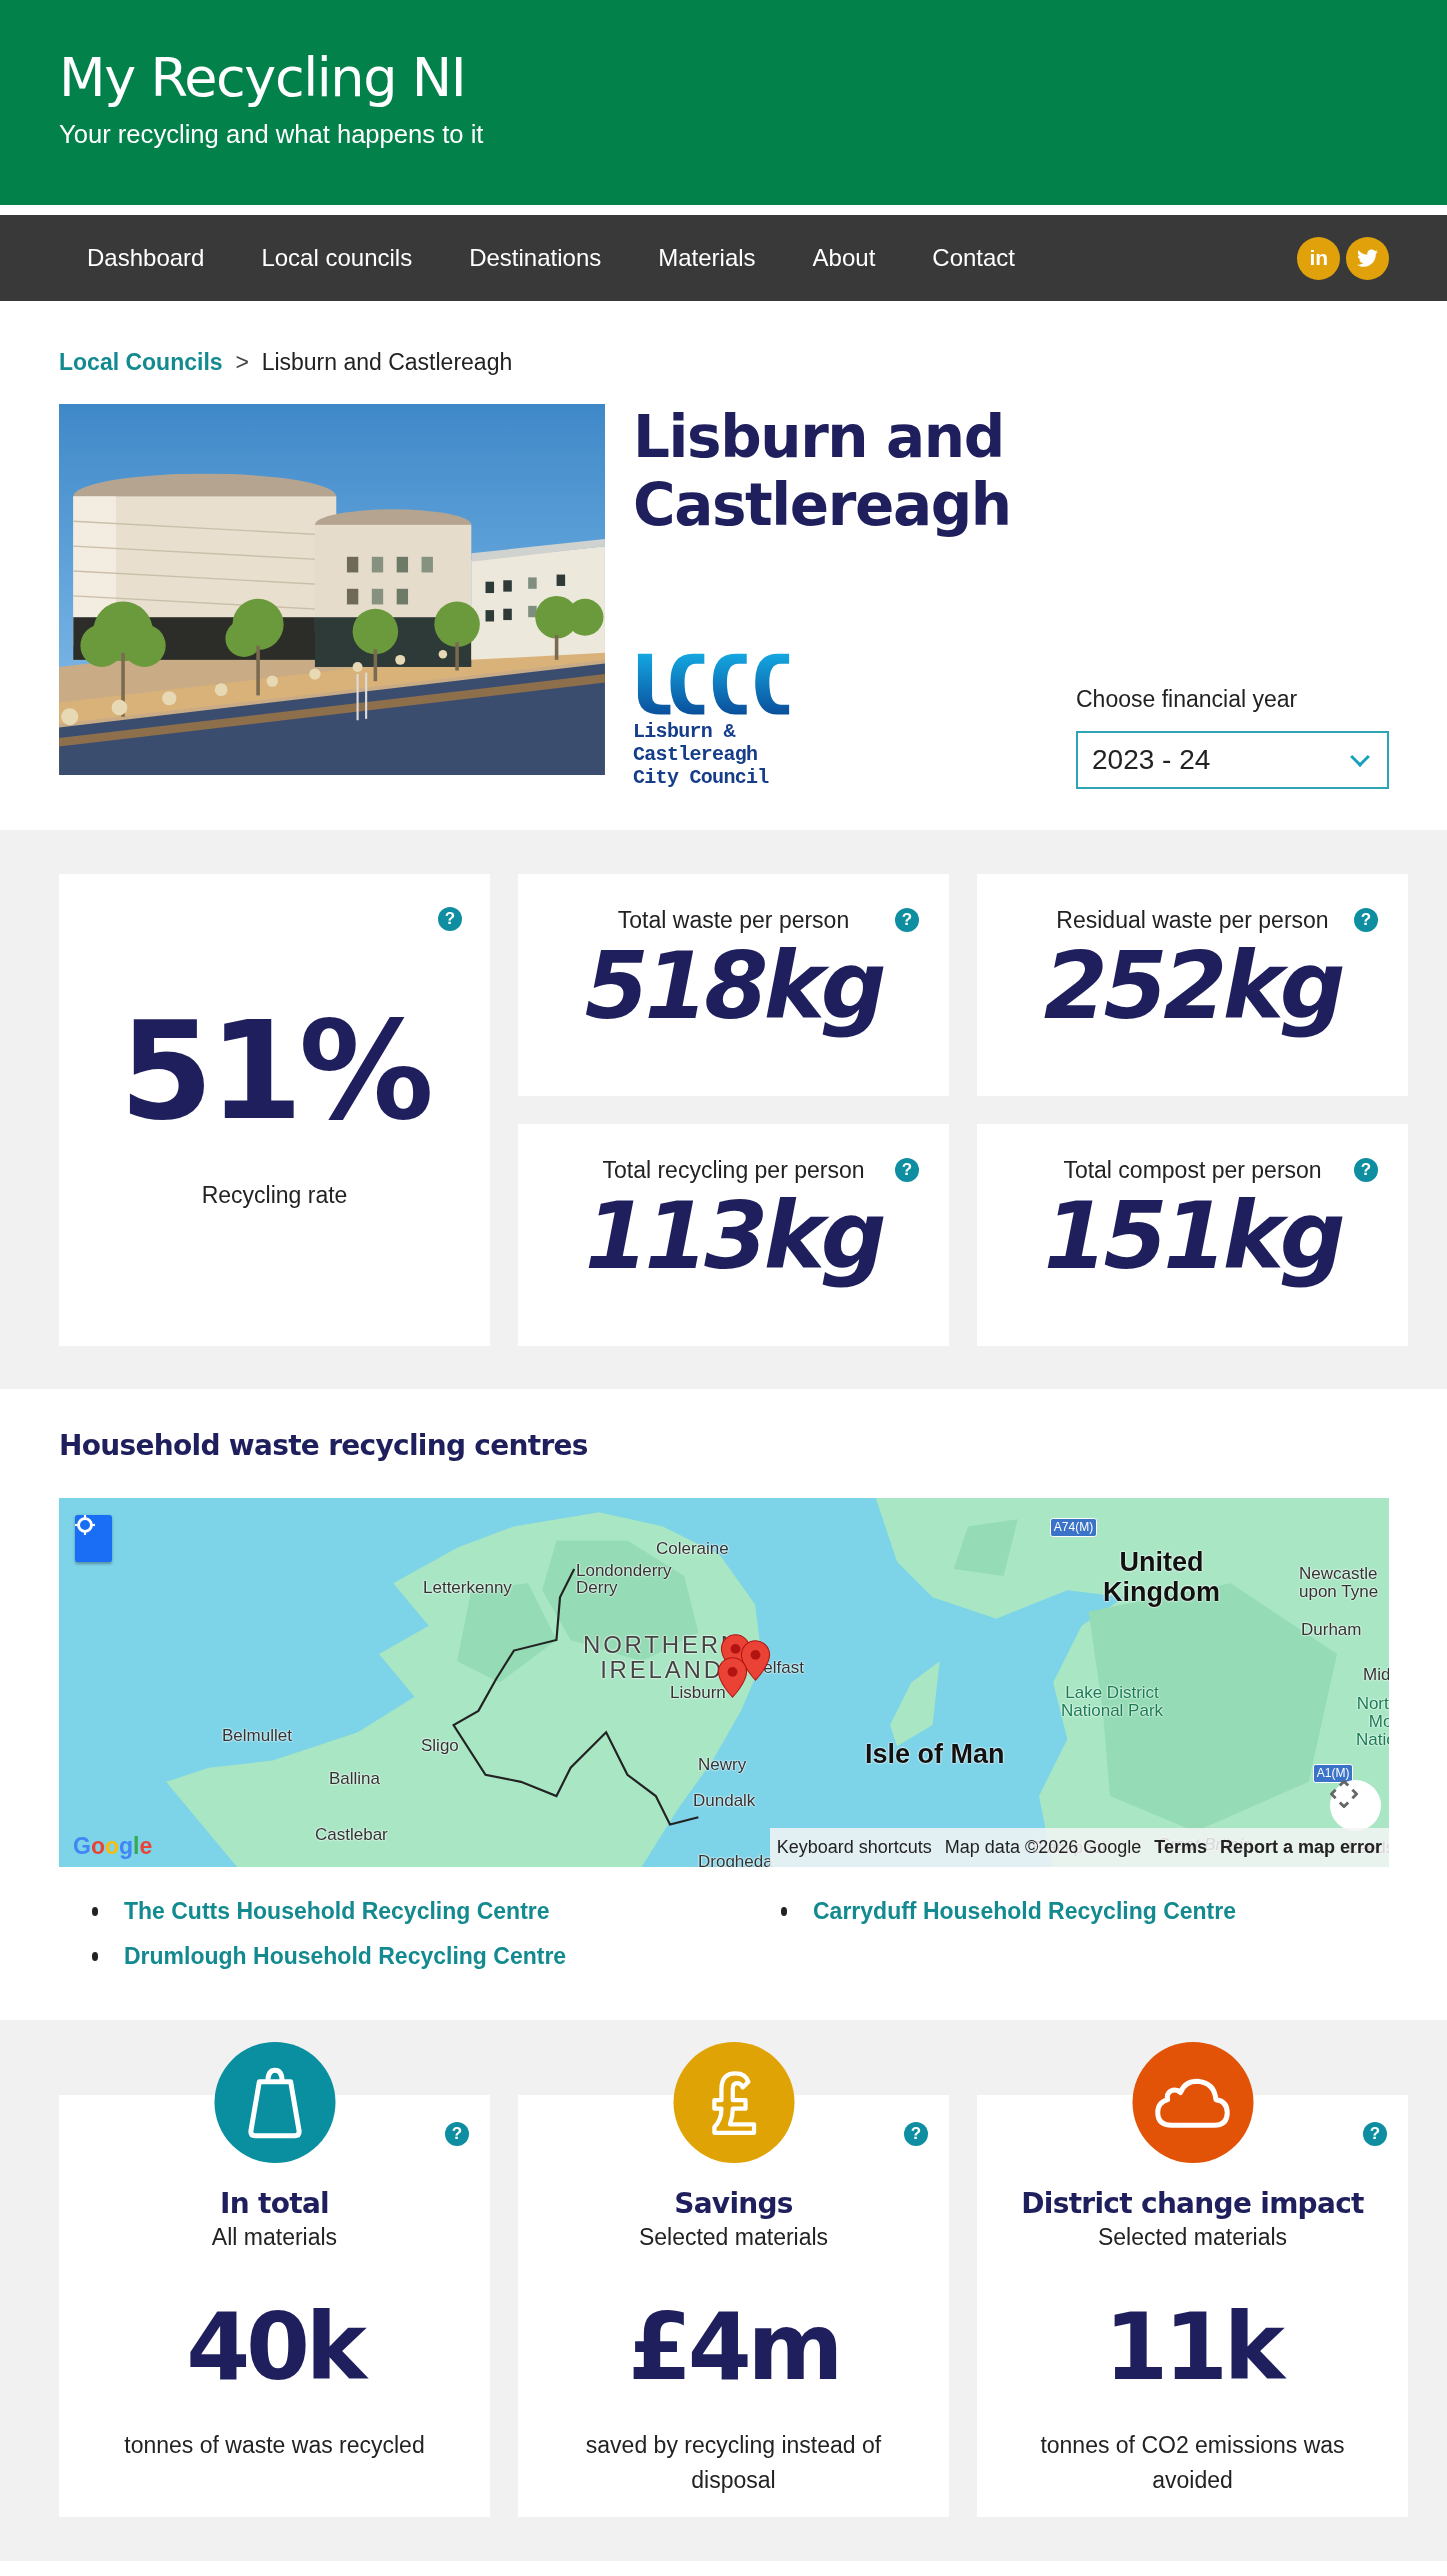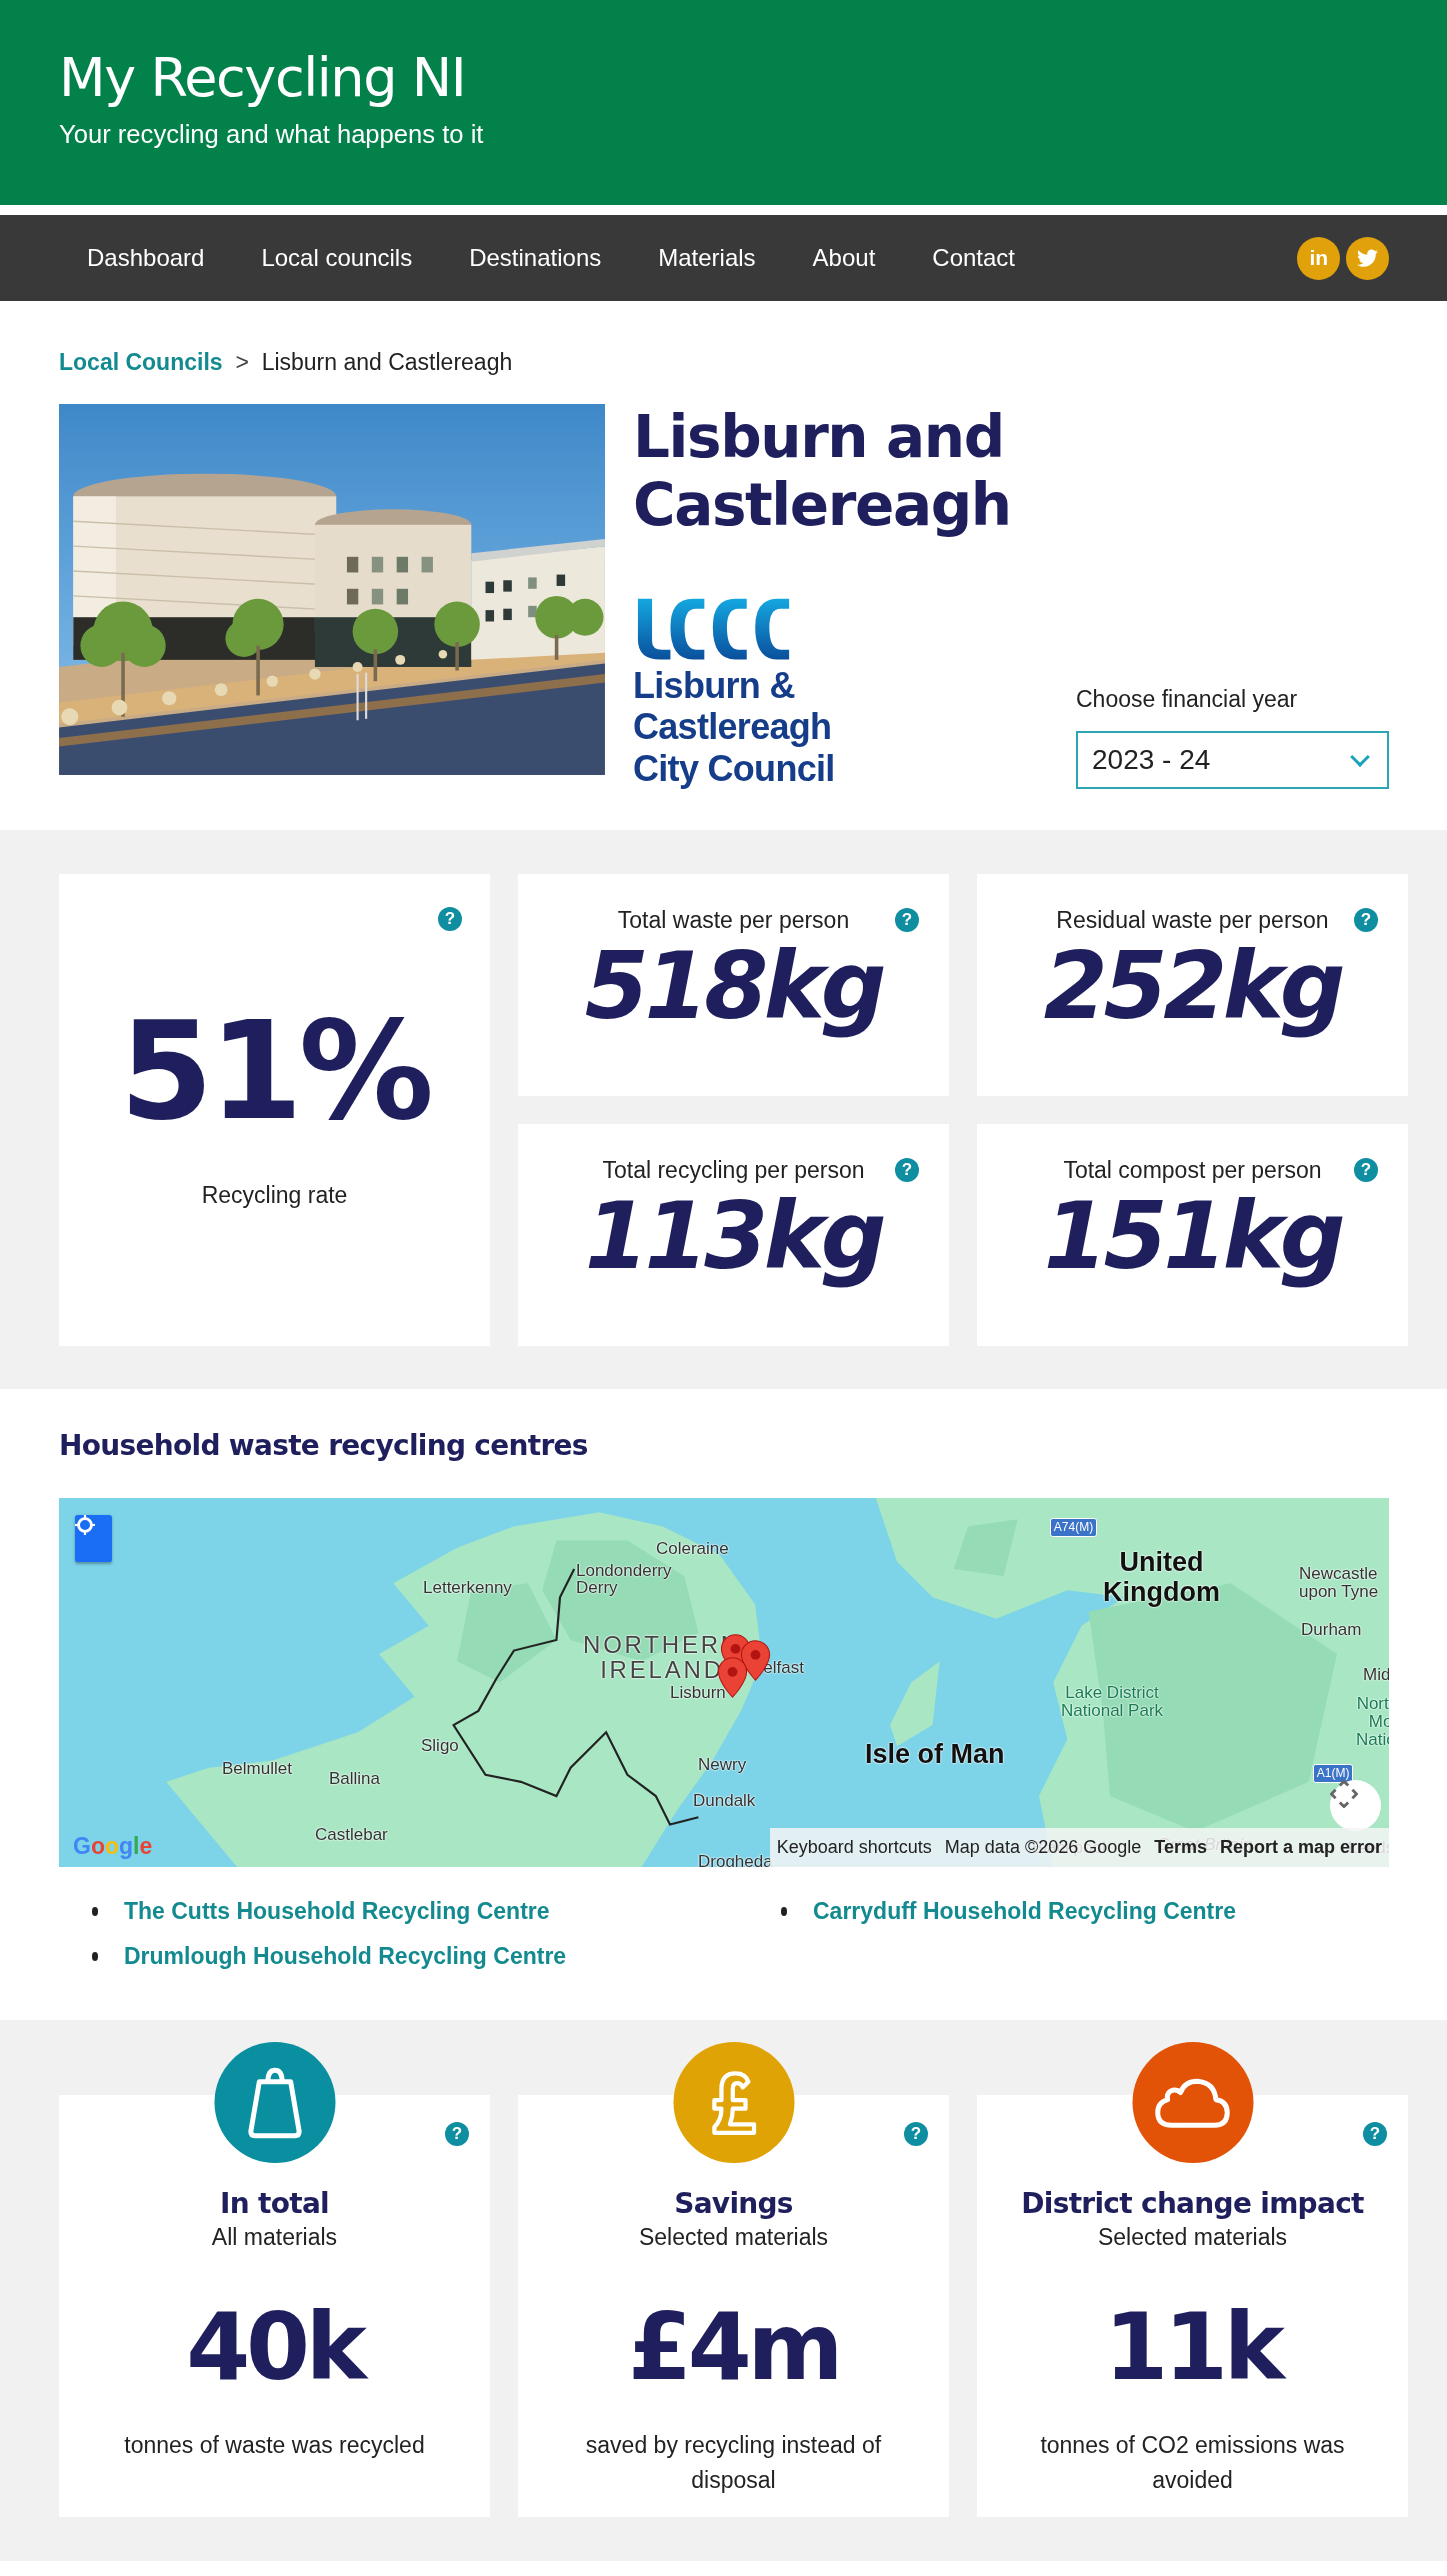--- a/index.html
+++ b/index.html
@@ -24,21 +24,21 @@
   .breadcrumb a { color: #138a8f; font-weight: 700; text-decoration: none; }
   .breadcrumb .sep { color: #444; }
   .breadcrumb .current { color: #222; }
 
   
   .hero { display: flex; padding: 28px 59px 0; height: 413px; }
   .hero-image { width: 546px; height: 371px; position: relative; overflow: hidden; background: linear-gradient(#3f88c8 0%, #68a9de 55%, #8fc0e8 100%); }
   .hero-right { flex: 1; position: relative; padding-left: 28px; }
   .council-name { font-family: "DejaVu Sans", sans-serif; font-weight: 700; font-size: 58px; color: #1e1f5c; letter-spacing: -1.4px; margin-top: -1.4px; }
   .logo { position: absolute; left: 28px; bottom: 0; }
-  .logo-text { font-family: Liberation Sans, sans-serif; font-weight: 700; color: #153d8a; font-size: 36px; line-height: 1.15; letter-spacing: -0.7px; margin-top: 2px; }
+  .logo-text { font-family: Liberation Mono, monospace; font-weight: 700; color: #153d8a; font-size: 20px; line-height: 1.15; letter-spacing: -0.7px; margin-top: 2px; }
   .year-picker { position: absolute; right: 0; bottom: 0; width: 313px; }
   .year-label { font-size: 23px; color: #222; margin-bottom: 18.5px; }
   .year-select { border: 2.1px solid #2ea5b5; height: 58px; display: flex; align-items: center; justify-content: space-between; padding: 0 20px 0 14px; font-size: 28px; color: #222; cursor: pointer; background: #fff; }
   .chev { width: 14px; height: 14px; border-right: 3.6px solid #1aa2bb; border-bottom: 3.6px solid #1aa2bb; transform: rotate(45deg); margin-top: -5.7px; }
 
   
   .stats-band { background: #f1f1f1; margin-top: 41px; padding: 44px 59px 43px; }
   .stats-grid { display: grid; grid-template-columns: 431px 431px 431px; grid-template-rows: 222px 222px; column-gap: 28px; row-gap: 28px; }
   .card { background: #fff; position: relative; text-align: center; }
   .card.big { grid-row: 1 / span 2; display: flex; flex-direction: column; align-items: center; justify-content: center; }
@@ -294,21 +294,21 @@
       </svg>
     </div>
 
     <span class="map-label" style="left:597px;top:41px">Coleraine</span>
     <span class="map-label" style="left:517px;top:63px">Londonderry</span>
     <span class="map-label" style="left:517px;top:80px">Derry</span>
     <span class="map-label" style="left:364px;top:80px">Letterkenny</span>
     <span class="map-label region" style="left:524px;top:134px"><span>NORTHERN</span><br><span>IRELAND</span></span>
     <span class="map-label" style="left:611px;top:185px">Lisburn</span>
     <span class="map-label" style="left:693px;top:160px">Belfast</span>
-    <span class="map-label" style="left:163px;top:261px">Belmullet</span>
+    <span class="map-label" style="left:163px;top:228px">Belmullet</span>
     <span class="map-label" style="left:362px;top:238px">Sligo</span>
     <span class="map-label" style="left:270px;top:271px">Ballina</span>
     <span class="map-label" style="left:256px;top:327px">Castlebar</span>
     <span class="map-label" style="left:639px;top:257px">Newry</span>
     <span class="map-label" style="left:634px;top:293px">Dundalk</span>
     <span class="map-label" style="left:639px;top:354px">Drogheda</span>
     <span class="map-label country" style="left:806px;top:242px">Isle of Man</span>
     <span class="map-label country" style="left:1044px;top:50px"><span>United</span><br><span>Kingdom</span></span>
     <span class="map-label" style="left:1240px;top:67px;line-height:1.05"><span>Newcastle</span><br><span>upon Tyne</span></span>
     <span class="map-label" style="left:1242px;top:122px">Durham</span>

